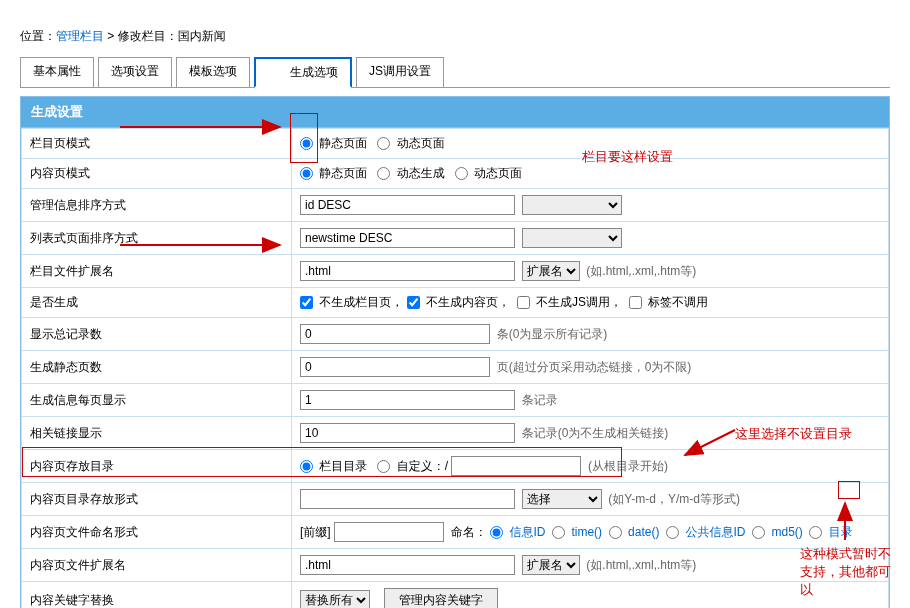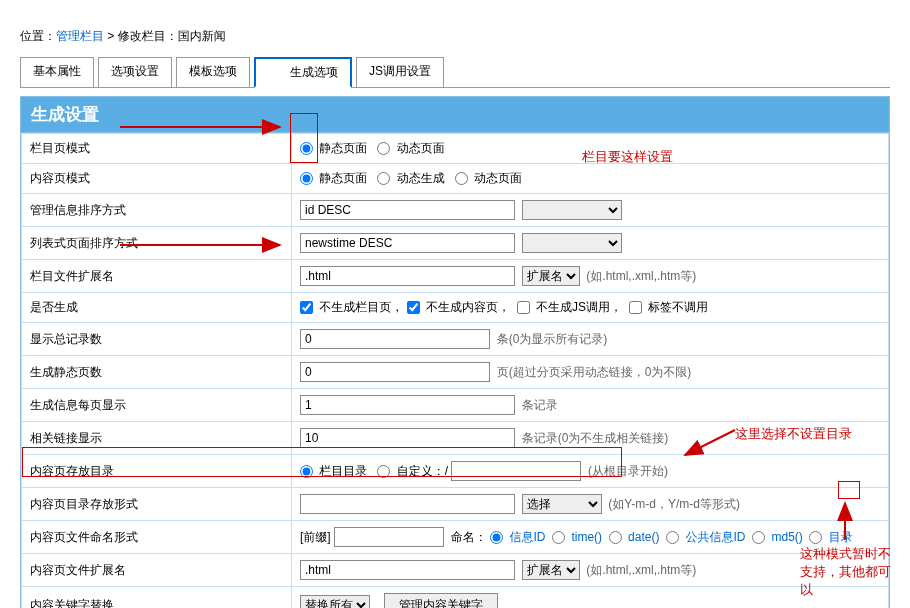--- a/index.html
+++ b/index.html
@@ -3,21 +3,21 @@
 <meta charset="utf-8">
 <style>
 * { box-sizing: border-box; margin: 0; padding: 0; }
 body { font-family: "SimSun", Arial, sans-serif; font-size: 12px; color: #000; background: #fff; padding: 20px; width: 910px; position: relative; }
 .breadcrumb { padding: 8px 0; font-size: 12px; }
 .breadcrumb a { color: #0066cc; text-decoration: none; }
 .tabs { display: flex; border-bottom: 1px solid #999; margin-top: 4px; text-align: center; }
 .tab { padding: 5px 12px; border: 1px solid #999; border-bottom: none; background: #fff; margin-right: 4px; font-size: 12px; cursor: pointer; }
 .tab.active { border: 2px solid #0066cc; border-bottom: 2px solid #fff; margin-bottom: -1px; padding-left: 34px; }
 .table-wrap { border: 1px solid #88c0e8; margin-top: 8px; }
-.section-header { background: #5aaee4; color: #fff; padding: 6px 10px; font-size: 17px; font-weight: bold; border-bottom: 1px solid #88c0e8; }
+.section-header { background: #5aaee4; color: #fff; padding: 6px 10px; font-size: 13px; font-weight: bold; border-bottom: 1px solid #88c0e8; }
 table { width: 100%; border-collapse: collapse; }
 td { border: 1px solid #c8dff0; padding: 6px 8px; vertical-align: middle; background: #fff; font-size: 12px; }
 td.label { width: 270px; font-family: Liberation Mono, monospace; }
 input[type="text"] { border: 1px solid #888; height: 20px; padding: 0 4px; font-size: 12px; }
 input[type="radio"], input[type="checkbox"] { vertical-align: middle; margin-right: 3px; }
 select { border: 1px solid #888; height: 20px; font-size: 12px; background: #eee; }
 .select-wide { width: 100px; }
 .input-med { width: 215px; }
 .inline-link { color: #0066cc; cursor: pointer; }
 .hint { color: #666; }

